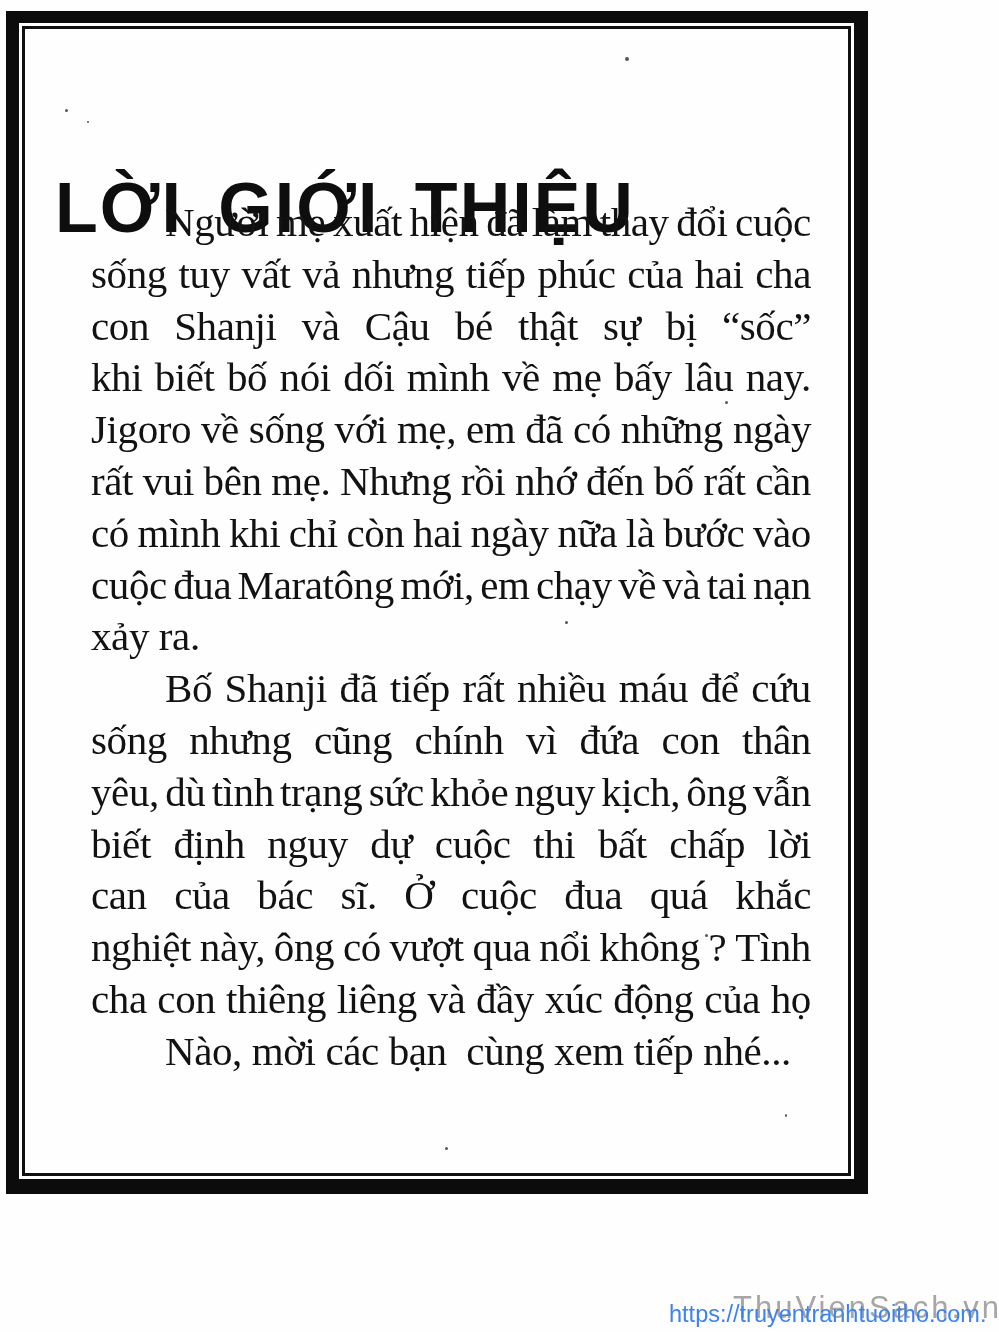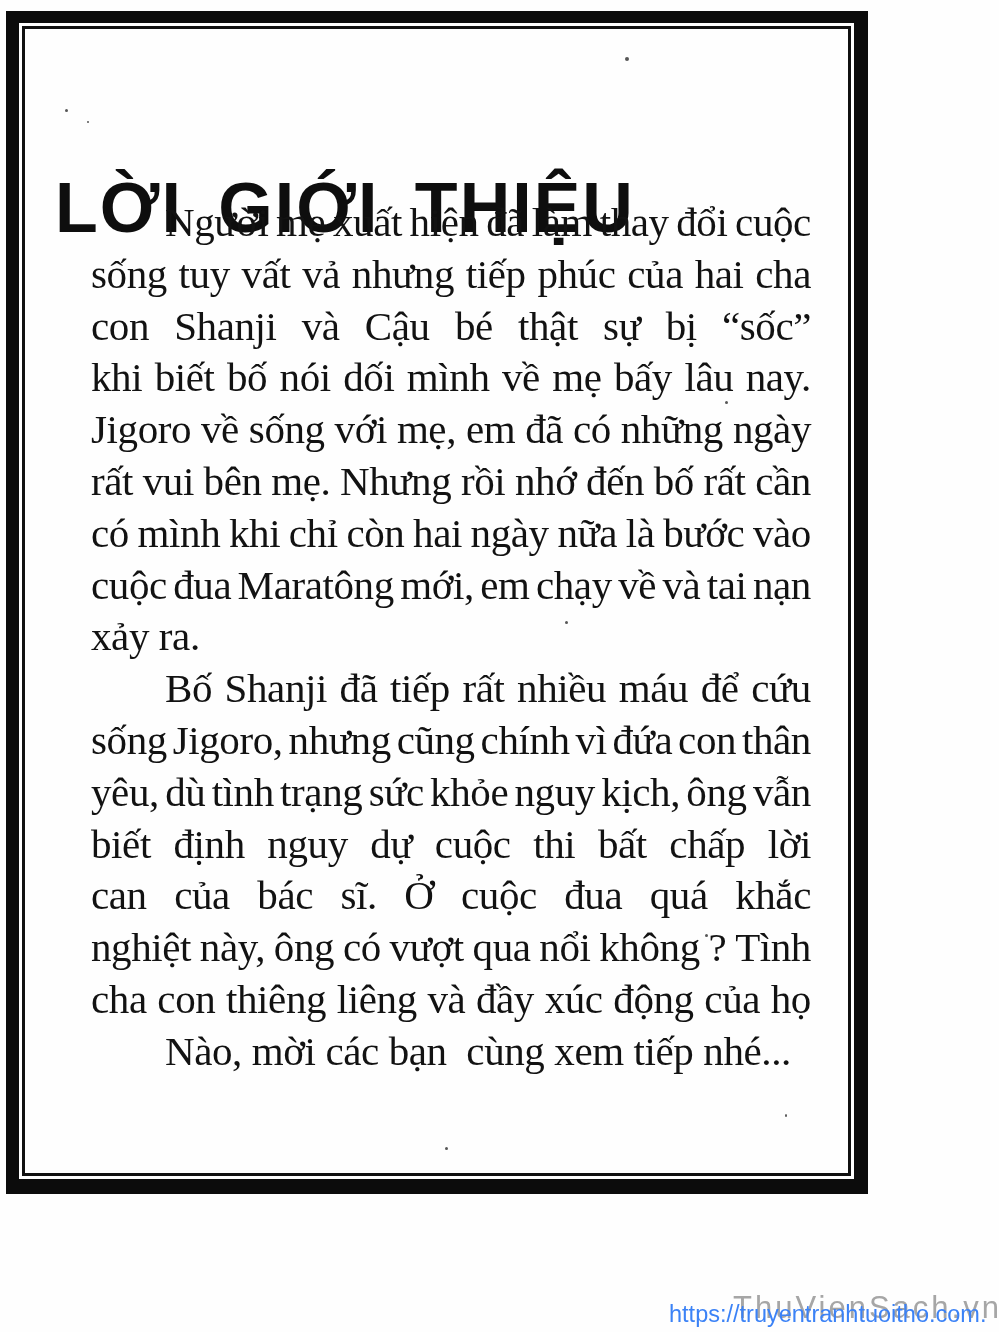--- a/index.html
+++ b/index.html
@@ -104,21 +104,21 @@
         <div class="line jline"><span>sống</span><span>tuy</span><span>vất</span><span>vả</span><span>nhưng</span><span>tiếp</span><span>phúc</span><span>của</span><span>hai</span><span>cha</span></div>
         <div class="line jline"><span>con</span><span>Shanji</span><span>và</span><span>Cậu</span><span>bé</span><span>thật</span><span>sự</span><span>bị</span><span>“sốc”</span></div>
         <div class="line jline"><span>khi</span><span>biết</span><span>bố</span><span>nói</span><span>dối</span><span>mình</span><span>về</span><span>mẹ</span><span>bấy</span><span>lâu</span><span>nay.</span></div>
         <div class="line jline"><span>Jigoro</span><span>về</span><span>sống</span><span>với</span><span>mẹ,</span><span>em</span><span>đã</span><span>có</span><span>những</span><span>ngày</span></div>
         <div class="line jline"><span>rất</span><span>vui</span><span>bên</span><span>mẹ.</span><span>Nhưng</span><span>rồi</span><span>nhớ</span><span>đến</span><span>bố</span><span>rất</span><span>cần</span></div>
         <div class="line jline"><span>có</span><span>mình</span><span>khi</span><span>chỉ</span><span>còn</span><span>hai</span><span>ngày</span><span>nữa</span><span>là</span><span>bước</span><span>vào</span></div>
         <div class="line jline"><span>cuộc</span><span>đua</span><span>Maratông</span><span>mới,</span><span>em</span><span>chạy</span><span>về</span><span>và</span><span>tai</span><span>nạn</span></div>
         <div class="line pline">xảy ra.</div>
 
         <div class="line jline first"><span>Bố</span><span>Shanji</span><span>đã</span><span>tiếp</span><span>rất</span><span>nhiều</span><span>máu</span><span>để</span><span>cứu</span></div>
-        <div class="line jline"><span>sống</span><span>Jigoro,</span><span>nhưng</span><span>cũng</span><span>chính</span><span>vì</span><span>đứa</span><span>con</span><span>thân</span></div>
+        <div class="line jline"><span>sống</span><span>nhưng</span><span>cũng</span><span>chính</span><span>vì</span><span>đứa</span><span>con</span><span>thân</span></div>
         <div class="line jline"><span>yêu,</span><span>dù</span><span>tình</span><span>trạng</span><span>sức</span><span>khỏe</span><span>nguy</span><span>kịch,</span><span>ông</span><span>vẫn</span></div>
         <div class="line jline"><span>biết</span><span>định</span><span>nguy</span><span>dự</span><span>cuộc</span><span>thi</span><span>bất</span><span>chấp</span><span>lời</span></div>
         <div class="line jline"><span>can</span><span>của</span><span>bác</span><span>sĩ.</span><span>Ở</span><span>cuộc</span><span>đua</span><span>quá</span><span>khắc</span></div>
         <div class="line jline"><span>nghiệt</span><span>này,</span><span>ông</span><span>có</span><span>vượt</span><span>qua</span><span>nổi</span><span>không</span><span>?</span><span>Tình</span></div>
         <div class="line jline"><span>cha</span><span>con</span><span>thiêng</span><span>liêng</span><span>và</span><span>đầy</span><span>xúc</span><span>động</span><span>của</span><span>họ</span></div>
 
         <div class="line pline first">Nào, mời các bạn  cùng xem tiếp nhé...</div>
       </div>
 
       <span class="speck" style="left:600px;top:28px;width:4px;height:4px;"></span>

